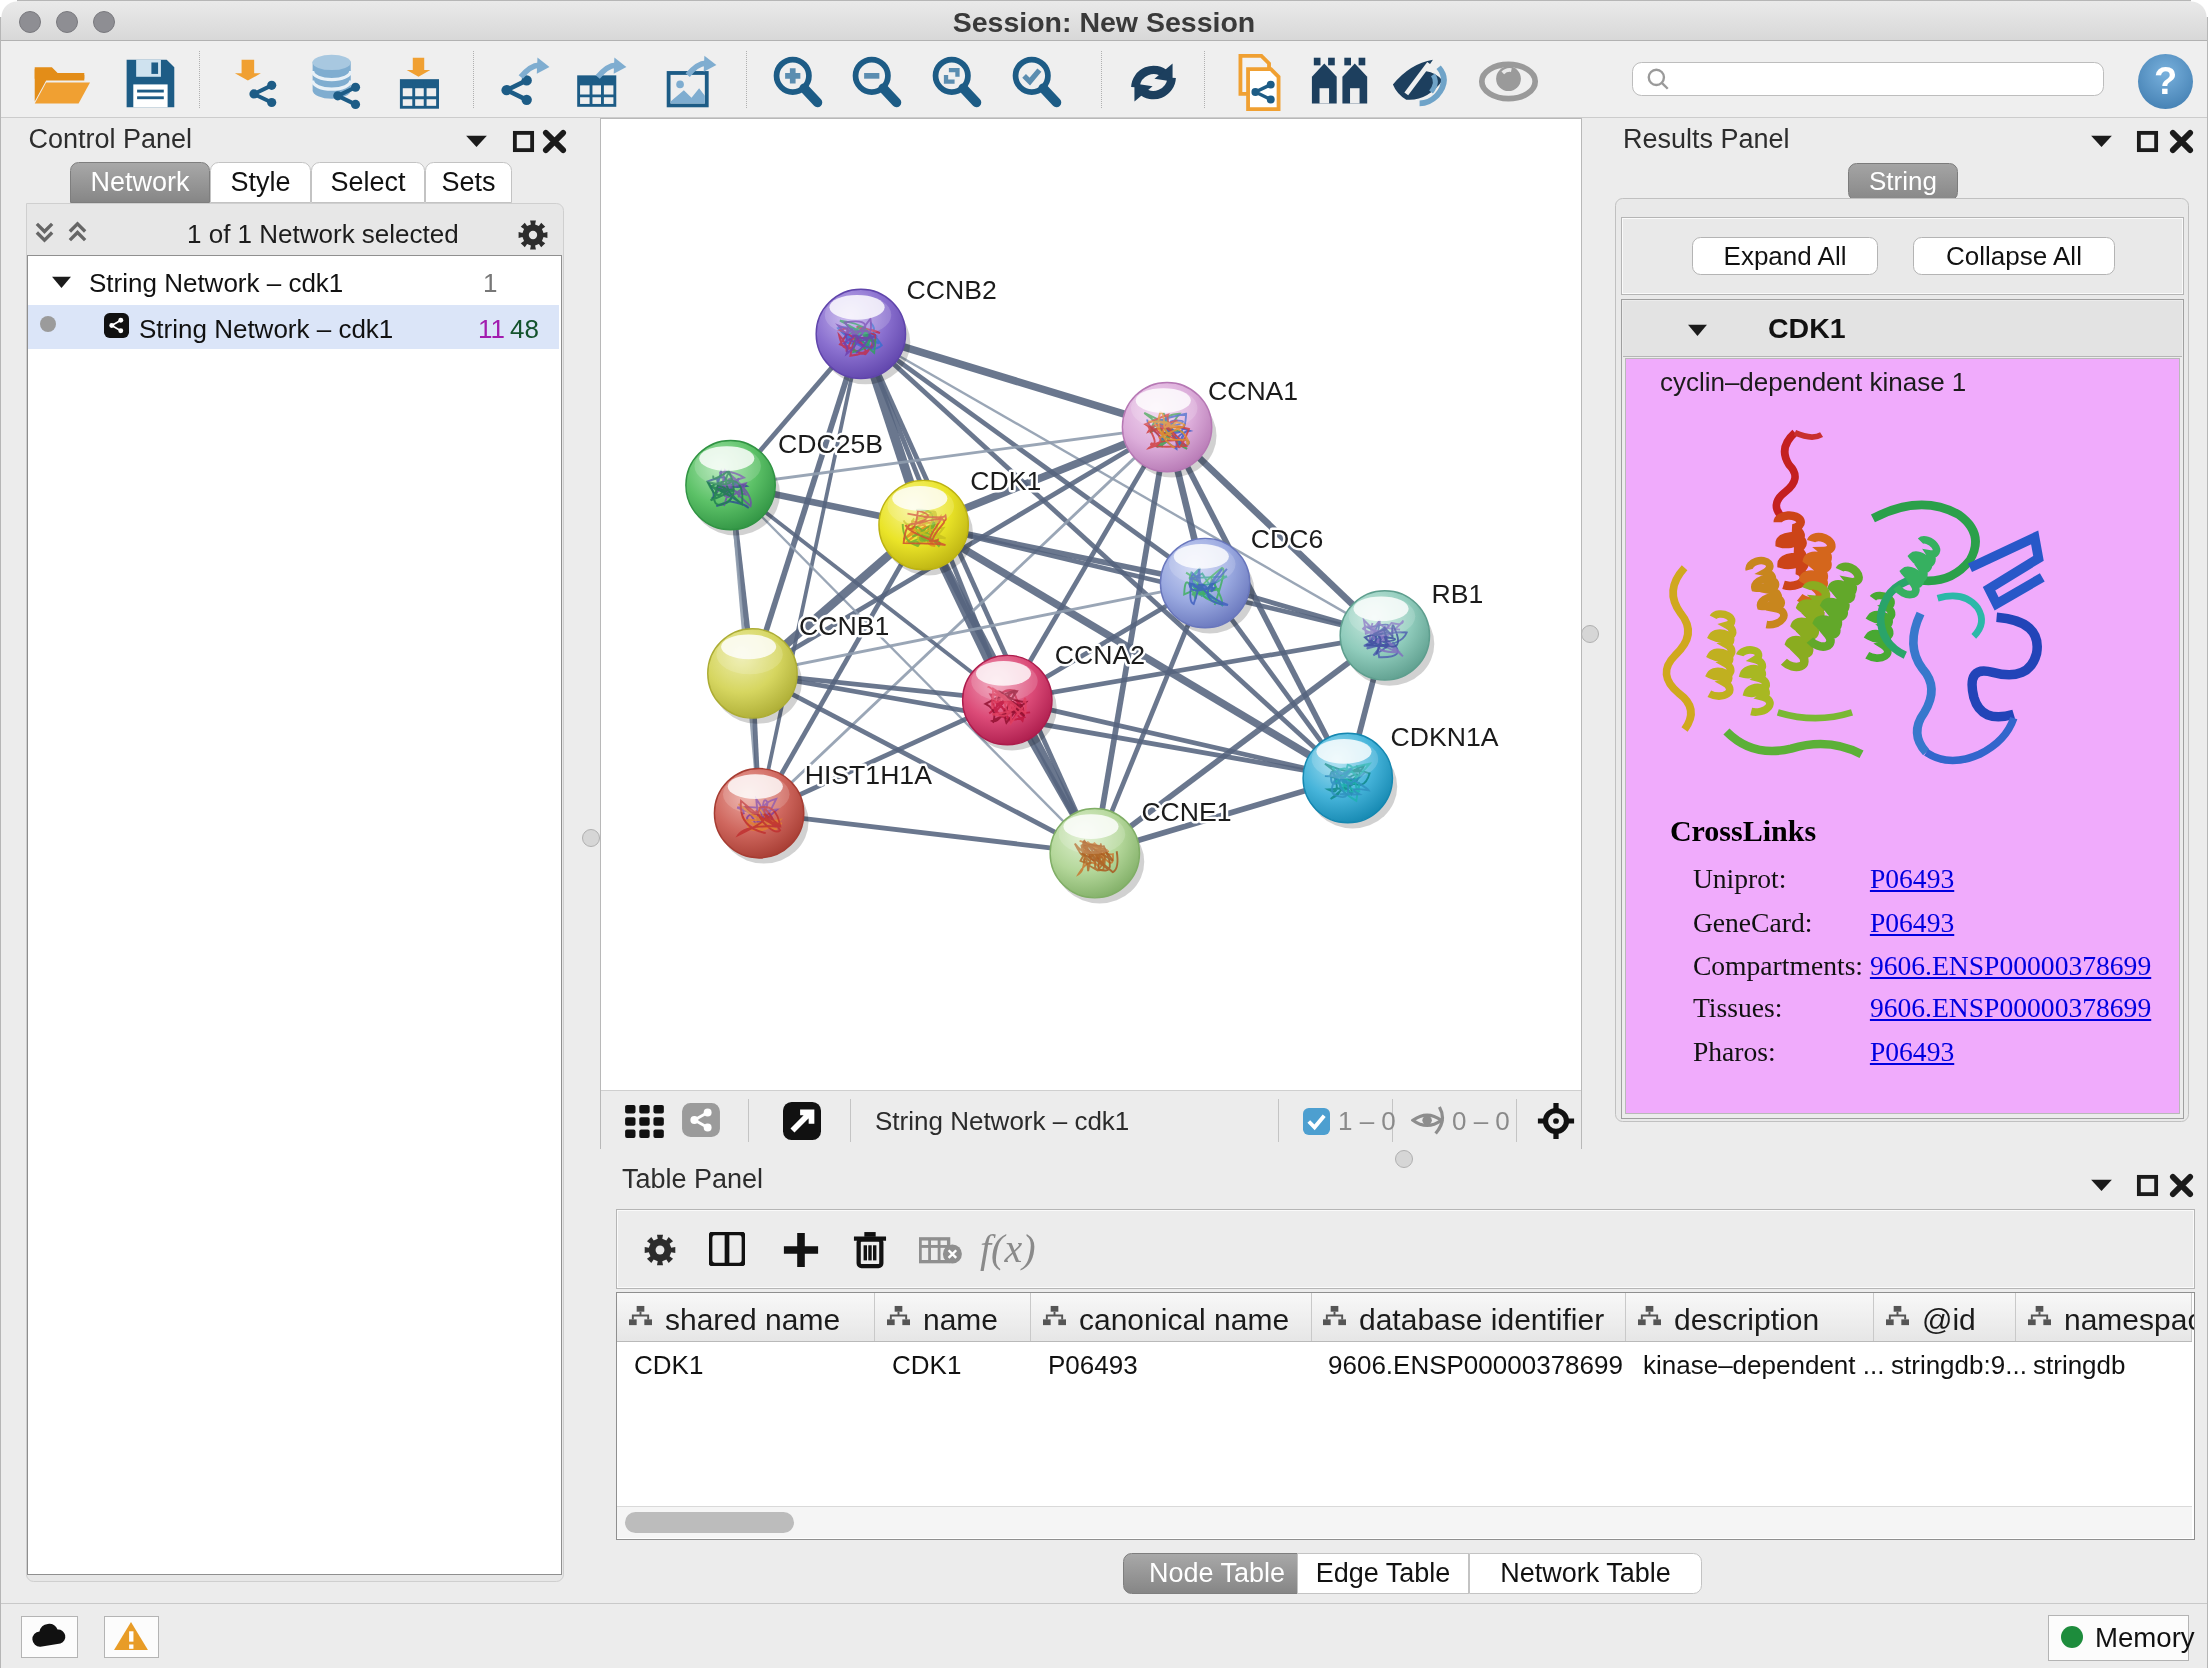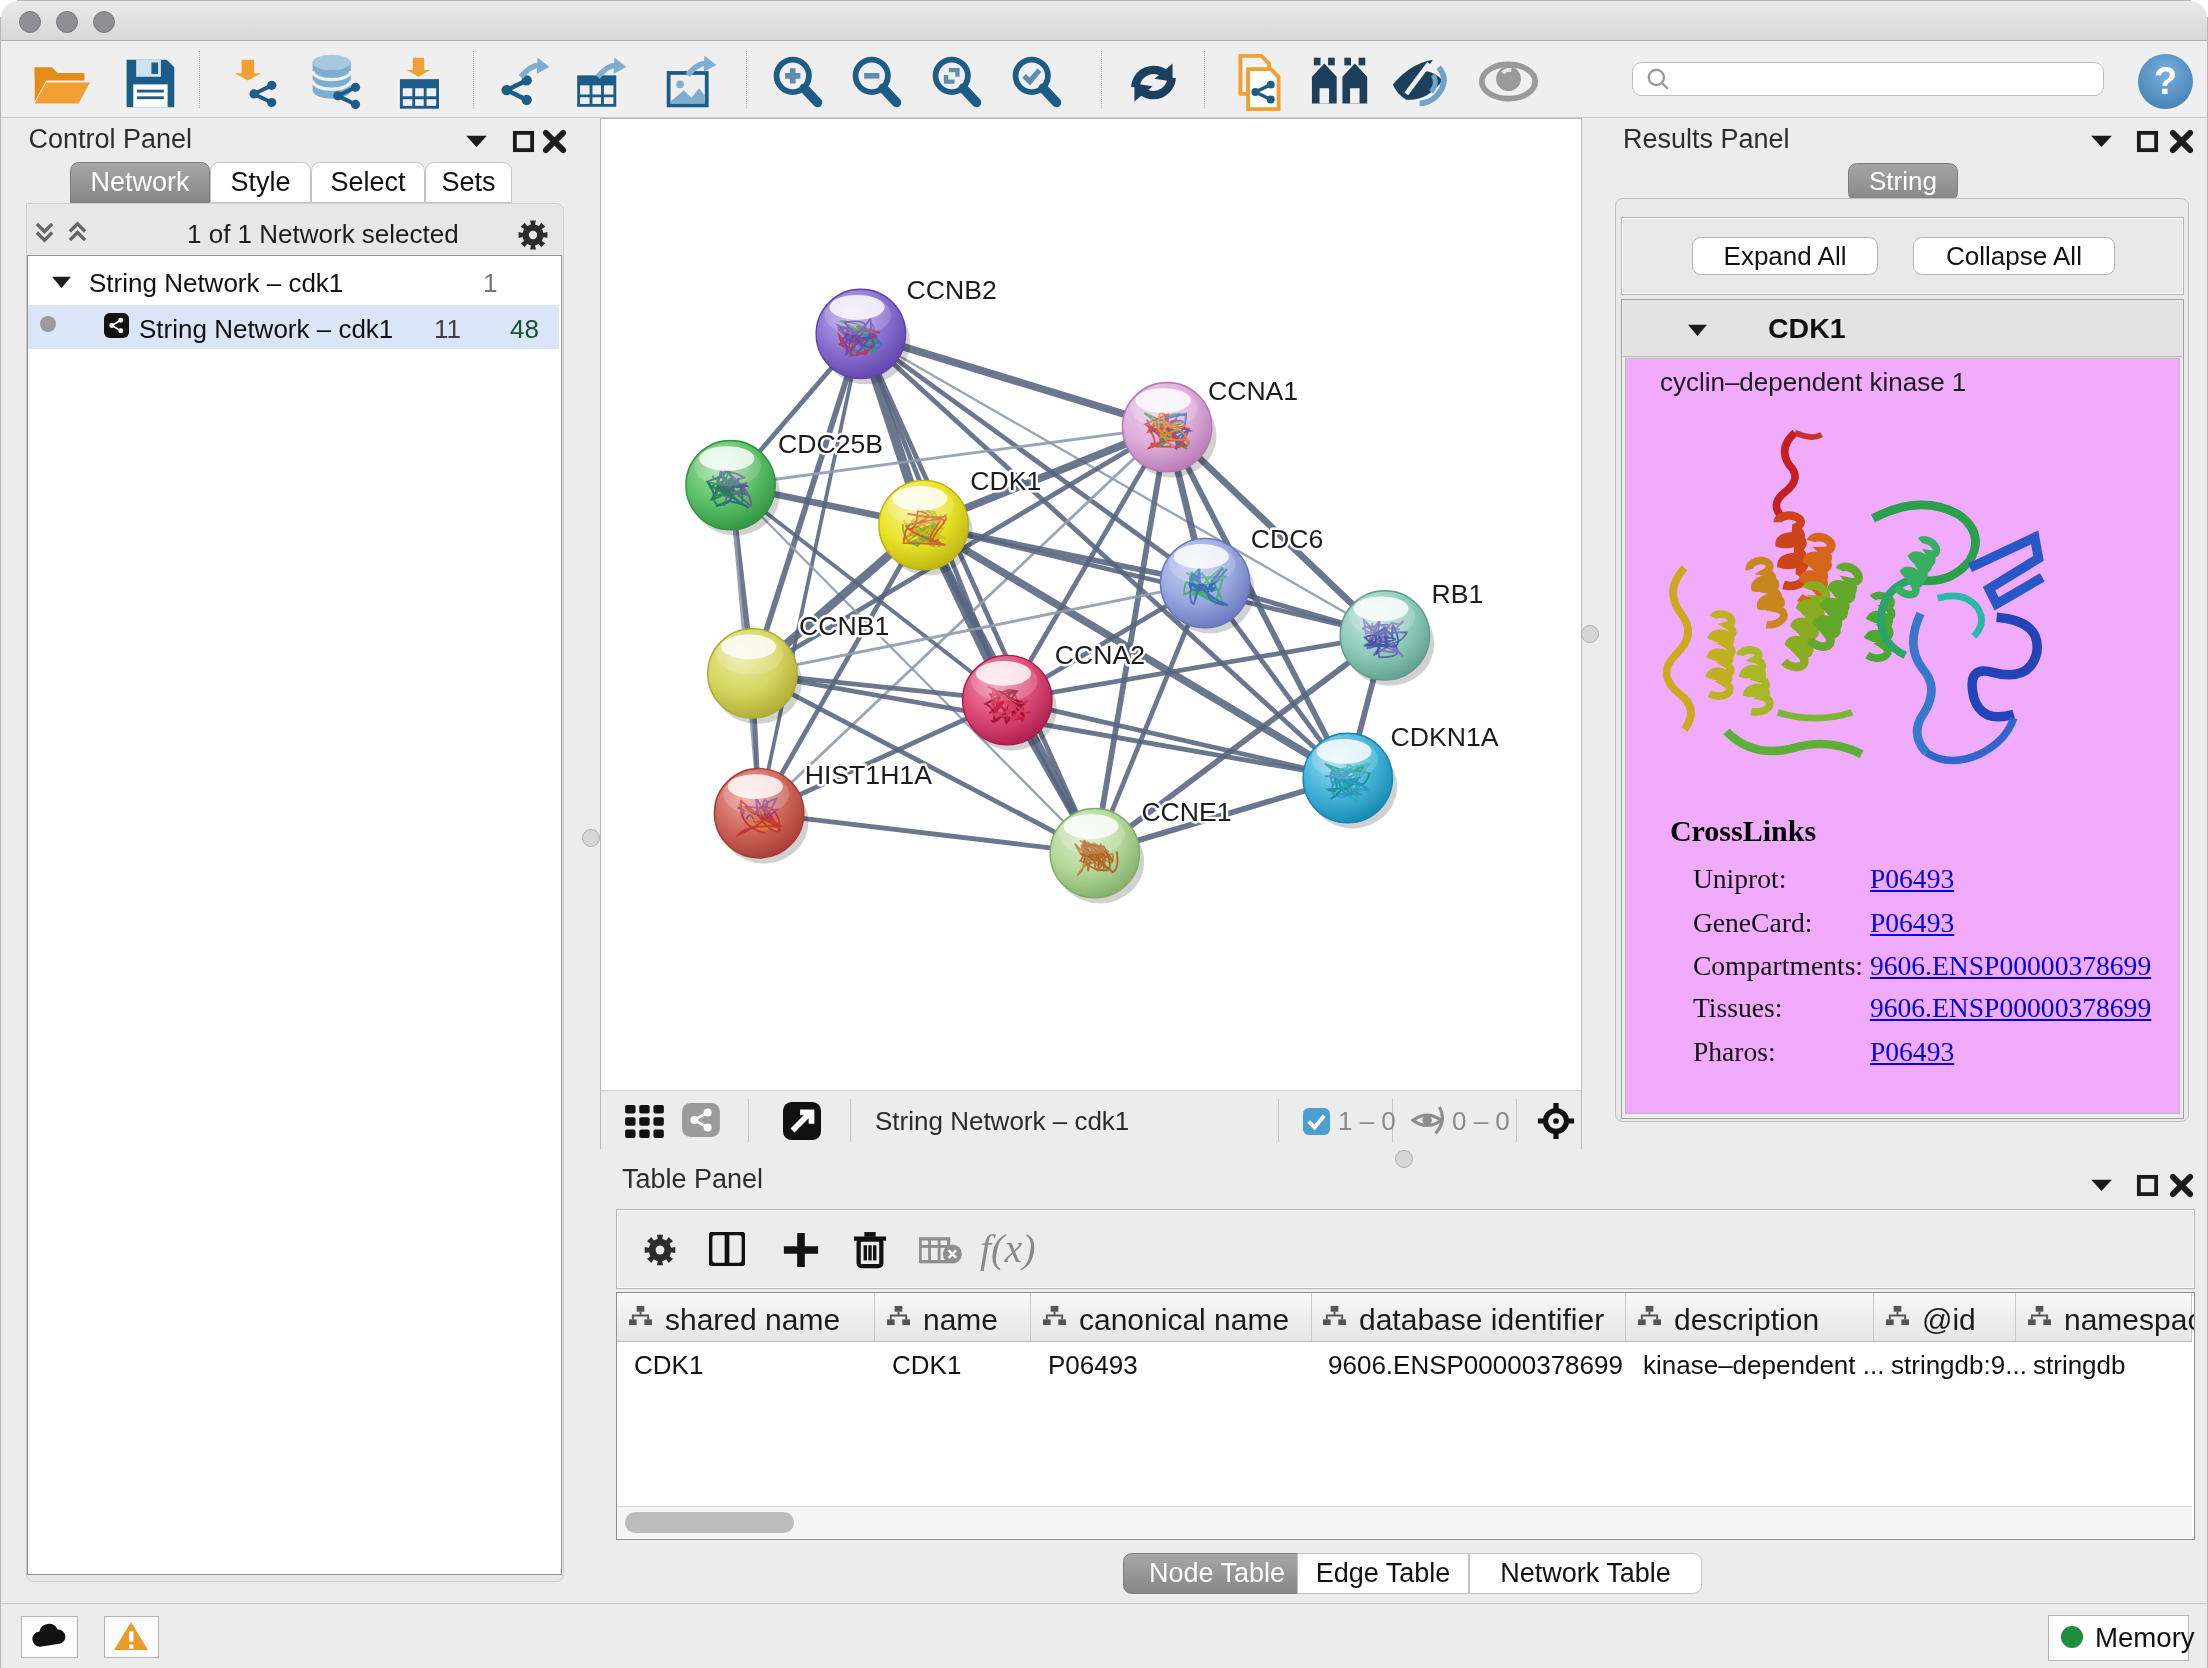--- a/index.html
+++ b/index.html
@@ -89,20 +89,21 @@
 .sbtn{position:absolute;top:12.4px;height:42px;background:#fcfcfc;
   border:1.9px solid #b4b4b4;box-sizing:border-box;}
 </style>
 </head>
 <body>
 
 <div class="abs" id="titlebar">
   <div class="tl" style="left:19px;"></div>
   <div class="tl" style="left:56px;"></div>
   <div class="tl" style="left:93px;"></div>
+  <div id="title">Session: New Session</div>
 </div>
 
 <div class="abs" id="toolbar">
   <svg class="ticon" style="left:28.5px;top:10.5px" width="61" height="61" viewBox="0 0 64 64">
       <path d="M6 16 L24 16 L30 22 L58 22 L58 28 L6 28 Z" fill="#e38d18"></path>
       <path d="M6 52 L6 18 L23 18 L29 24 L58 24 L58 30 L18 30 L6 52 Z" fill="#e38d18"></path>
       <path d="M18 32 L64 32 L52 54 L6 54 Z" fill="#f0a032"></path>
     </svg>
 <svg class="ticon" style="left:119px;top:10.5px" width="61" height="61" viewBox="0 0 64 64">
       <path d="M8 8 L50 8 L58 16 L58 58 L8 58 Z" fill="#1d5c86"></path>
@@ -272,21 +273,21 @@
   <div class="cprow" style="top:49px;background:#dbe5f8;">
     <span style="position:absolute;left:12.4px;top:11.4px;width:16px;height:16px;border-radius:50%;background:#9b9b9b;"></span>
     <span style="position:absolute;left:76px;top:7.6px;width:25px;height:25px;border-radius:5.7px;background:#111;"></span>
     <svg width="19" height="19" style="position:absolute;left:79px;top:10.5px" viewBox="0 0 20 20">
       <circle cx="14.5" cy="4.5" r="2.6" fill="#fff"></circle>
         <circle cx="14.5" cy="15.5" r="2.6" fill="#fff"></circle>
         <circle cx="5" cy="10" r="2.6" fill="#fff"></circle>
       <path d="M5 10 L14.5 4.5 M5 10 L14.5 15.5" stroke="#fff" stroke-width="1.8"></path>
     </svg>
     <span style="position:absolute;left:111px;top:8.6px;">String Network – cdk1</span>
-    <span style="position:absolute;left:406px;top:8.6px;color:#404040;">11</span>
+    <span style="position:absolute;left:450px;top:8.6px;color:#a21caf;">11</span>
     <span style="position:absolute;left:462px;top:8.6px;color:#14532d;margin-left:20px;">48</span>
   </div>
 </div>
 
 <div class="abs" id="netpanel">
   <svg width="980" height="970" viewBox="0 0 1030 1020" style="position:absolute;left:0;top:0">
 <defs>
 <radialGradient id="gCCNB2" cx="38%" cy="30%" r="75%">
           <stop offset="0%" stop-color="#c6b4ee"></stop>
           <stop offset="55%" stop-color="#8a70cf"></stop>

